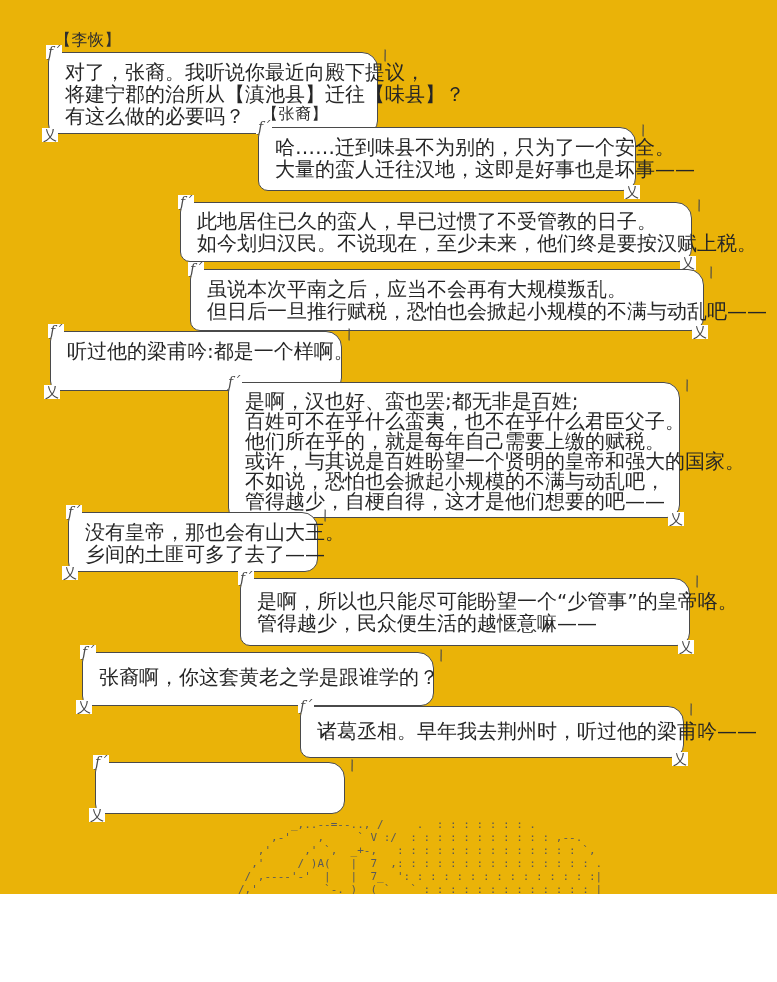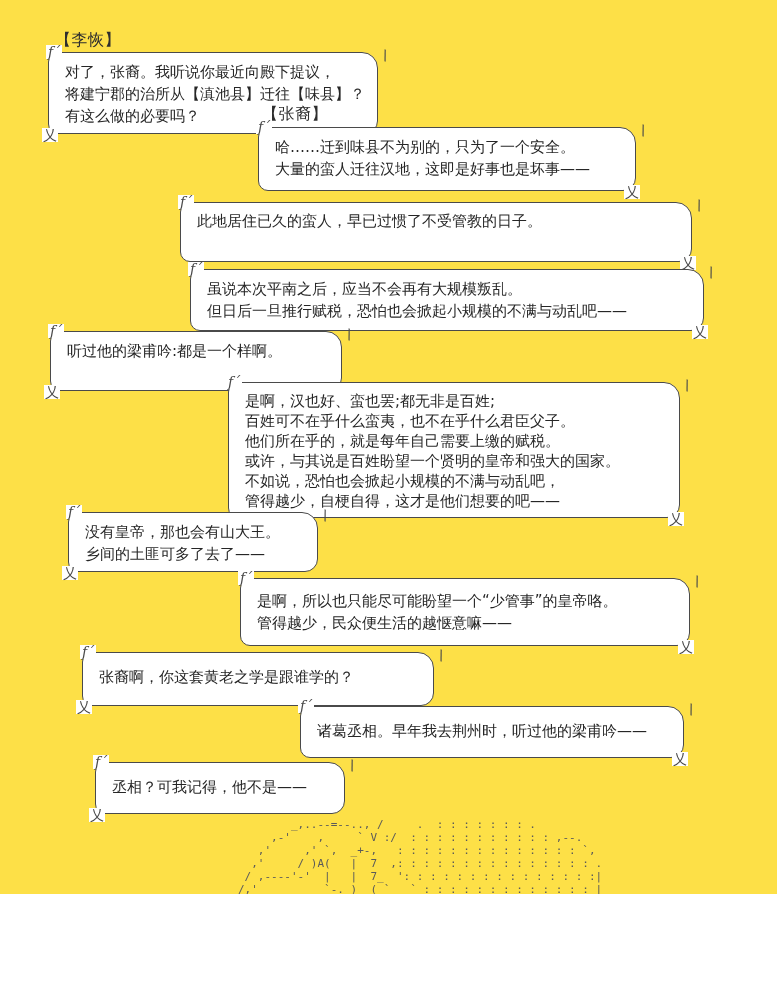--- a/index.html
+++ b/index.html
@@ -1,20 +1,20 @@
 <!DOCTYPE html>
 <html><head>
 <meta charset="utf-8">
 <style>
   html, body { margin: 0; padding: 0; background: #ffffff; }
   #stage {
     position: relative;
     width: 777px;
     height: 894px;
-    background: #fde047;
+    background: #eab308;
     overflow: hidden;
     font-family: "DejaVu Sans", sans-serif;
     color: #262626;
   }
   .speaker-label {
     position: absolute;
     font-size: 16px;
     letter-spacing: 0.5px;
     color: #2e2e2e;
     white-space: nowrap;
@@ -23,21 +23,21 @@
   .bubble {
     position: absolute;
     box-sizing: border-box;
     background: #ffffff;
     border: 1.5px solid #4a4a4a;
     border-radius: 10px 16px 13px 10px;
     padding: 8px 16px 0 16px;
     z-index: 2;
   }
   .bubble .line {
-    font-size: 15px;
+    font-size: 20px;
     line-height: 22px;
     white-space: nowrap;
     color: #262626;
   }
   .bubble.compact .line { line-height: 20px; }
   .bubble.single { padding-top: 13px; }
   .glyph {
     position: absolute;
     font-size: 14px;
     color: #4a4a4a;
@@ -98,20 +98,21 @@
     <span class="glyph tail-right">乂</span>
     <div class="line">哈……迁到味县不为别的，只为了一个安全。</div>
     <div class="line">大量的蛮人迁往汉地，这即是好事也是坏事——</div>
   </div>
 
   <div class="bubble b3">
     <span class="glyph glyph-f">f´</span>
     <span class="glyph glyph-tr">\</span>
     <span class="glyph tail-right">乂</span>
     <div class="line">此地居住已久的蛮人，早已过惯了不受管教的日子。</div>
+    <div class="line">如今划归汉民。不说现在，至少未来，他们终是要按汉赋上税。</div>
   </div>
 
   <div class="bubble b4">
     <span class="glyph glyph-f">f´</span>
     <span class="glyph glyph-tr">\</span>
     <span class="glyph tail-right">乂</span>
     <div class="line">虽说本次平南之后，应当不会再有大规模叛乱。</div>
     <div class="line">但日后一旦推行赋税，恐怕也会掀起小规模的不满与动乱吧——</div>
   </div>
 
@@ -161,21 +162,20 @@
     <span class="glyph glyph-f">f´</span>
     <span class="glyph glyph-tr">\</span>
     <span class="glyph tail-right">乂</span>
     <div class="line">诸葛丞相。早年我去荆州时，听过他的梁甫吟——</div>
   </div>
 
   <div class="bubble b11 single">
     <span class="glyph glyph-f">f´</span>
     <span class="glyph glyph-tr">\</span>
     <span class="glyph tail-left">乂</span>
-    <div class="line">丞相？可我记得，他不是——</div>
   </div>
 
   <pre id="aa-art">                _,..--=--.., /     .  : : : : : : : .
              ,-'    ,     ` V :/  : : : : : : : : : : : ,--.
            ,'     ,' `,  _+-,   : : : : : : : : : : : : : : `,
           ,'     / )A(   |  7  ,: : : : : : : : : : : : : : : .
          / ,----'-'  |   |  7_  ': : : : : : : : : : : : : : :|
         /,'      _   `-. )  ( `   ` : : : : : : : : : : : : : |
        /'  ,.--,,_`-._ `&gt; C |        ` : : : : : : : : : : : /
       /   (   ``--,,_`-&gt;   | |`,        ` : , : : : : : ' ,'

